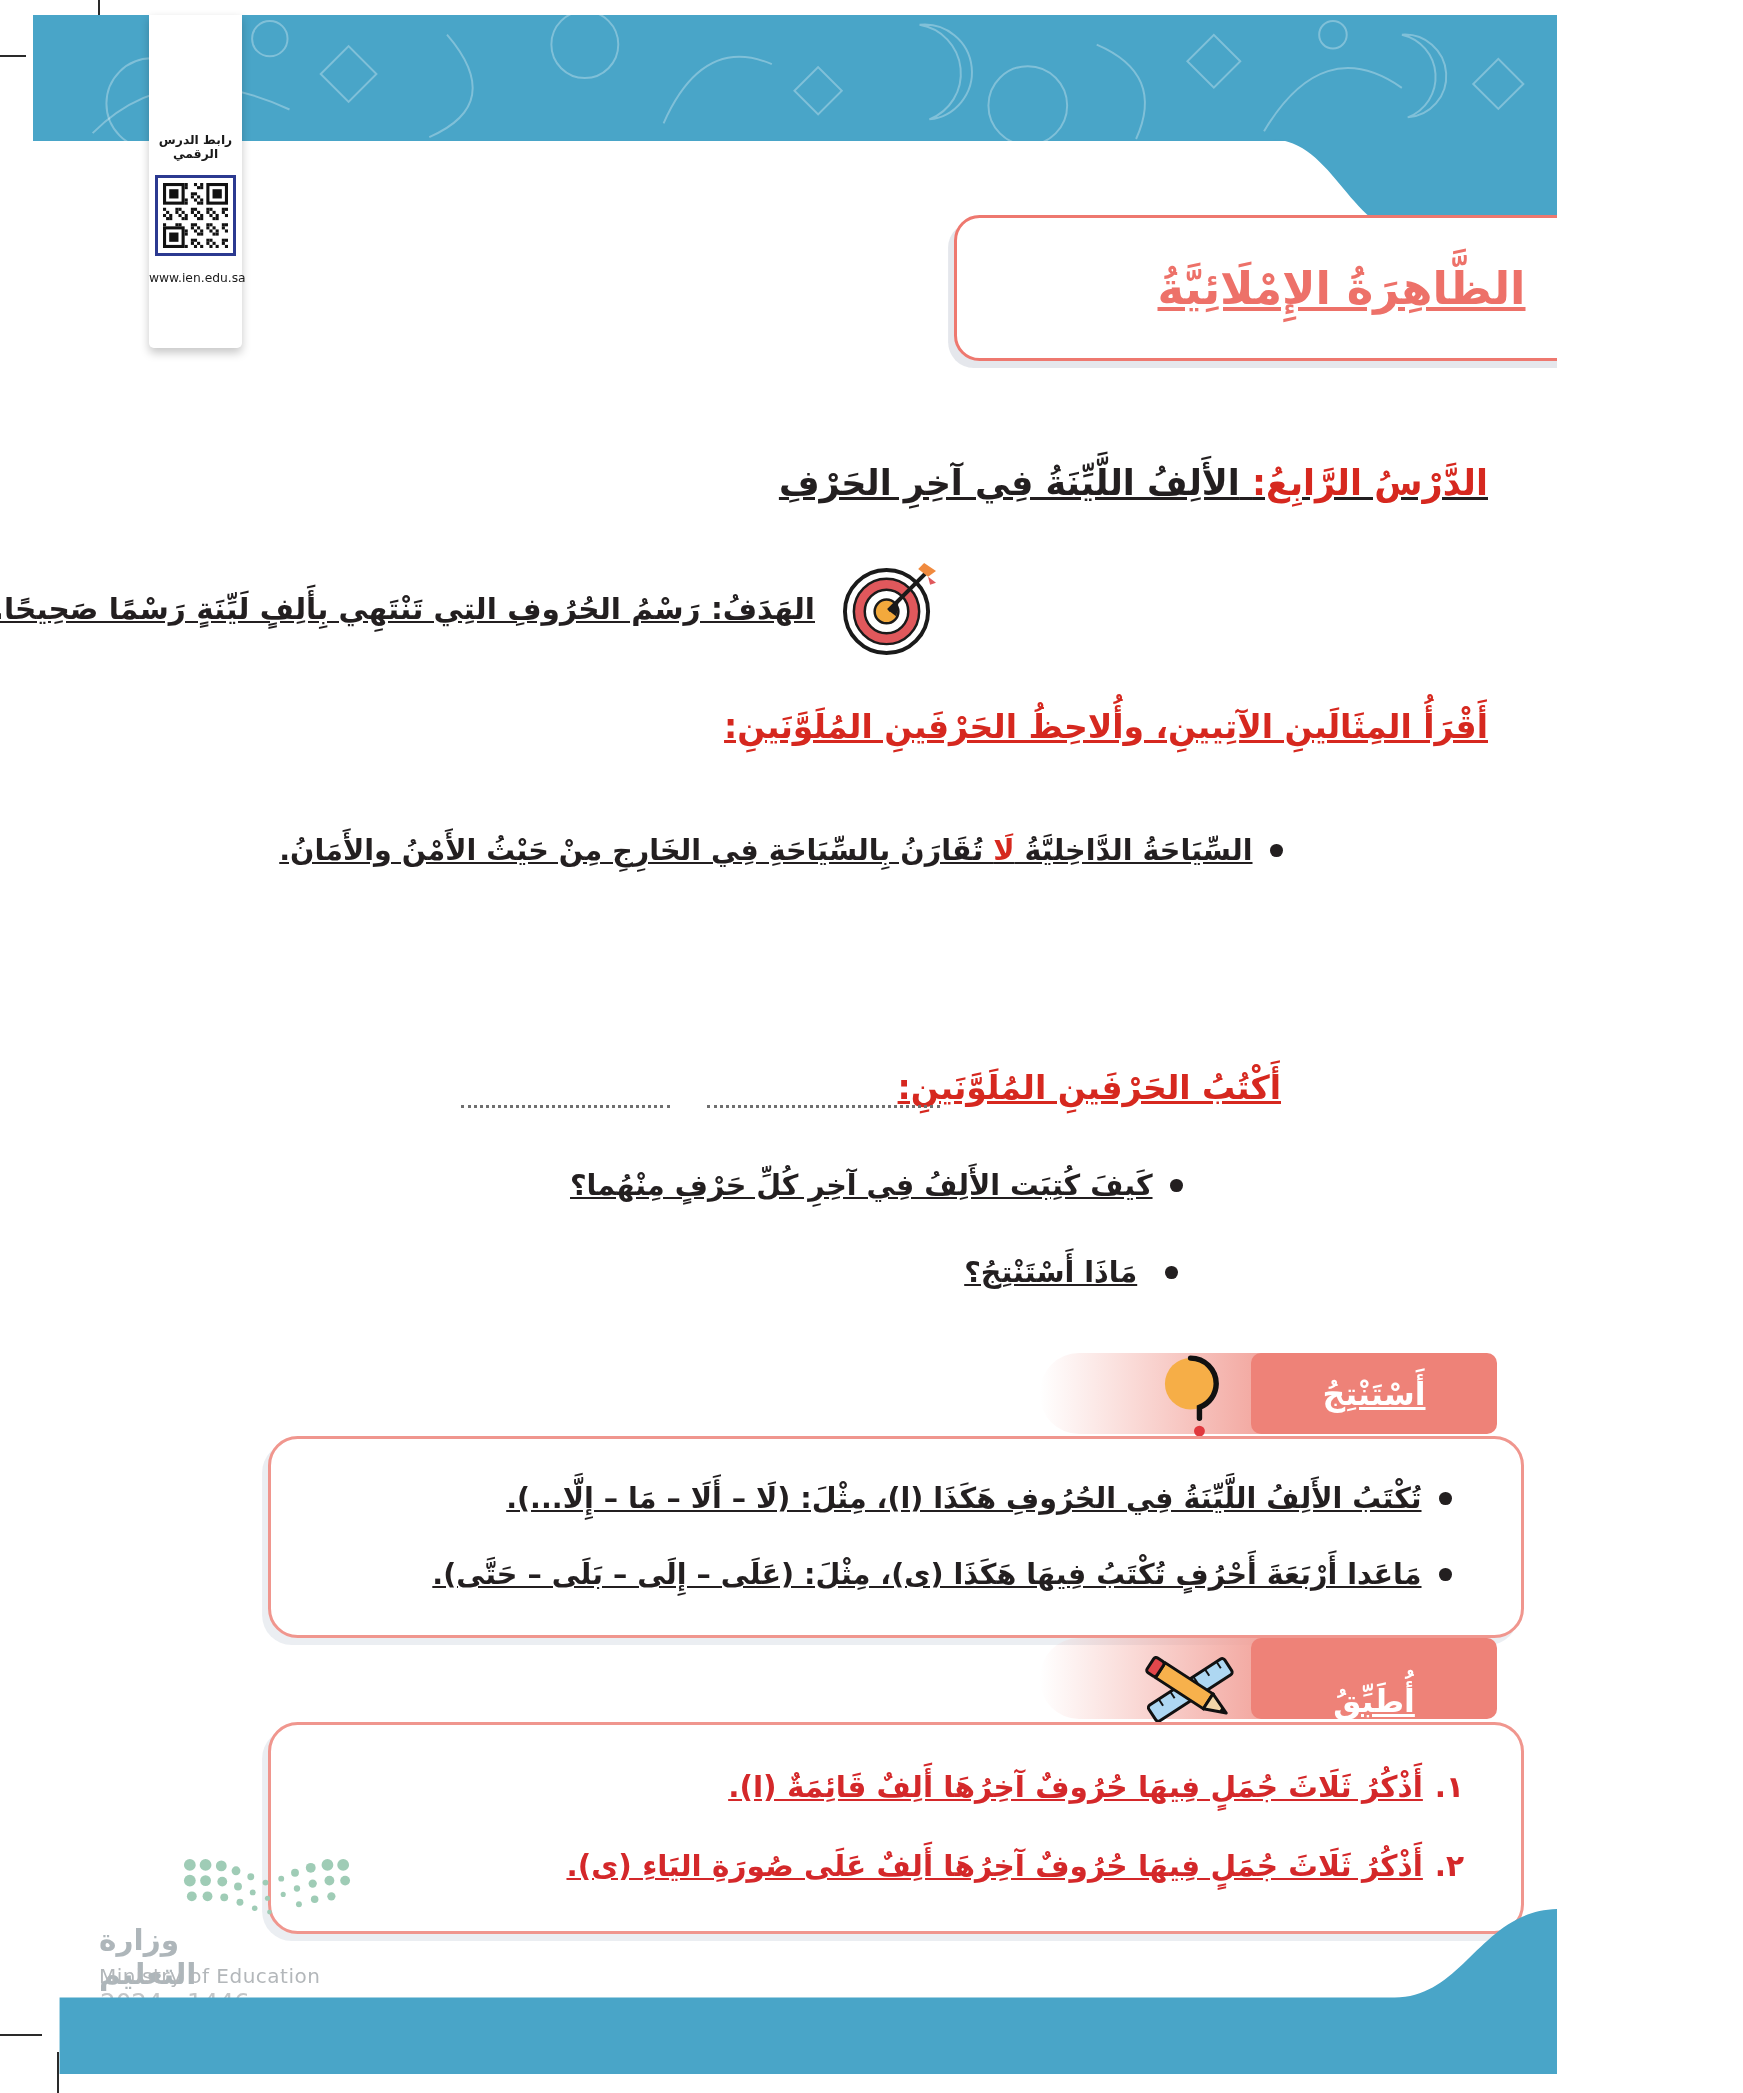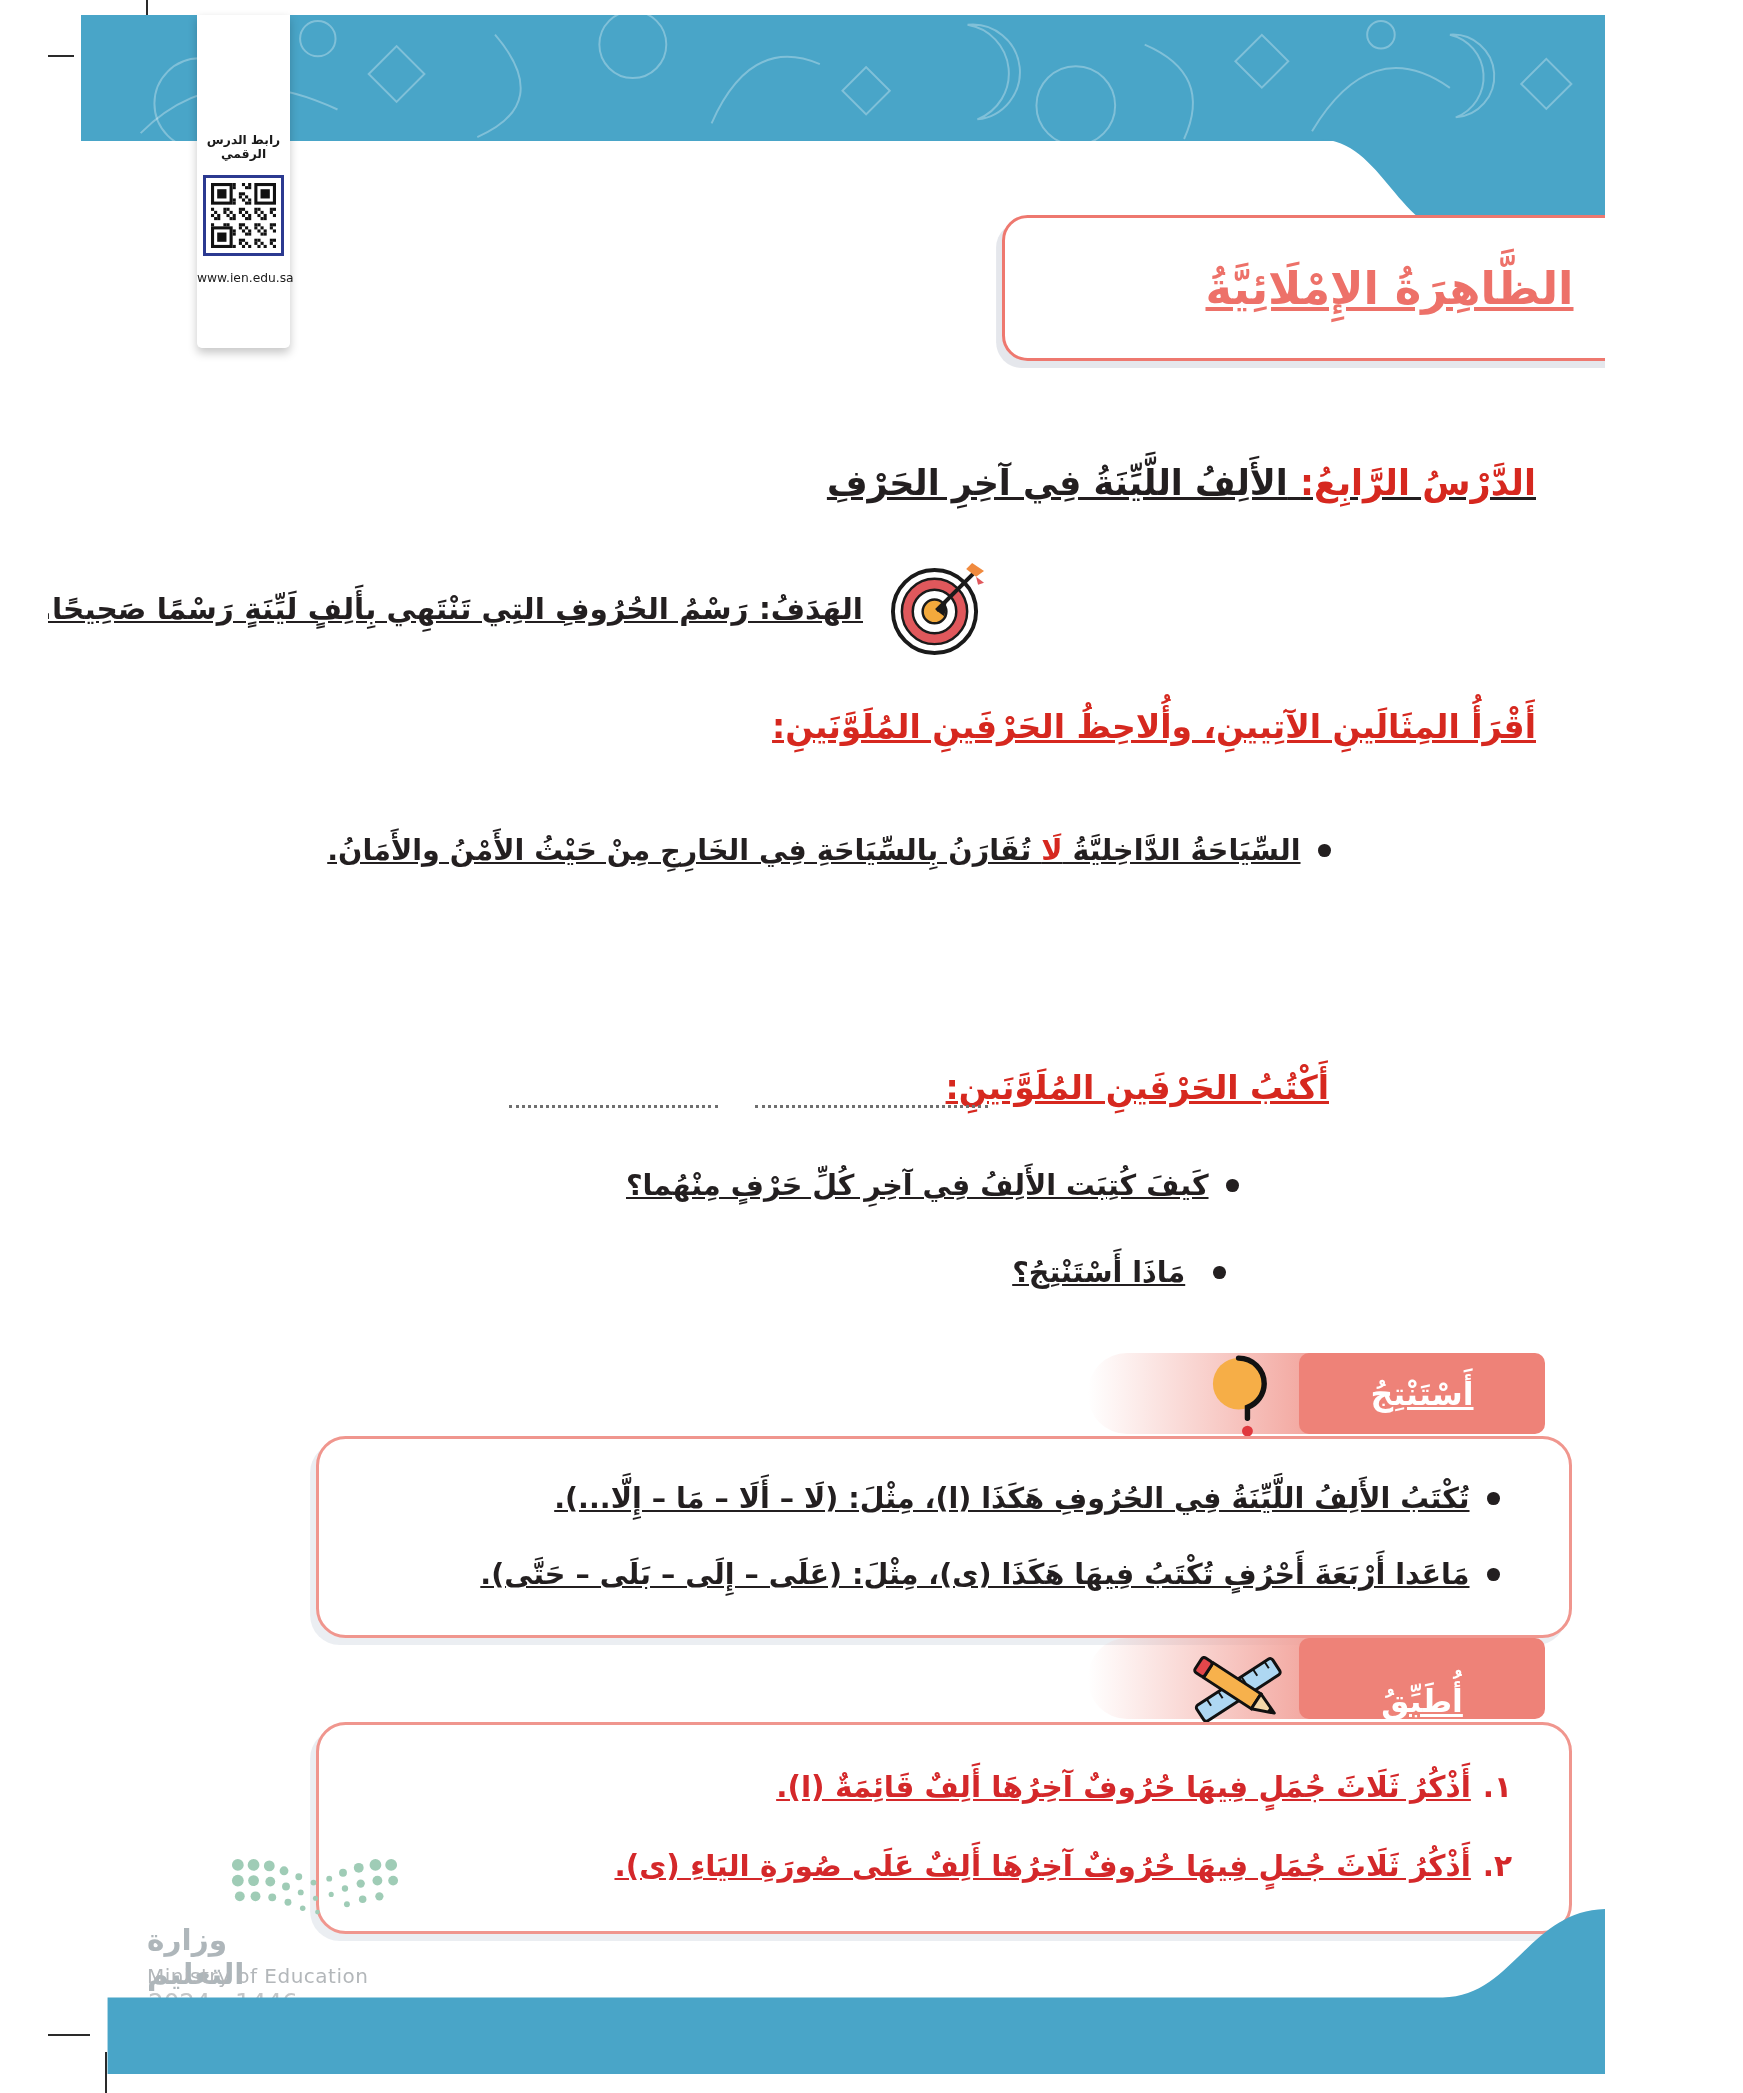--- a/index.html
+++ b/index.html
@@ -1,17 +1,17 @@
 <!DOCTYPE html>
 <html lang="ar"><head>
 <meta charset="utf-8">
 <style>
   html,body{margin:0;padding:0;background:#fff;}
   .page{position:relative;width:1557px;height:2093px;background:#ffffff;overflow:hidden;
-        font-family:"DejaVu Sans","Liberation Sans",sans-serif;font-weight:700;color:#231f20;margin-left:48px;}
+        font-family:"DejaVu Sans","Liberation Sans",sans-serif;font-weight:700;color:#231f20;}
   .abs{position:absolute;}
   
   .mark{position:absolute;background:#2a2a2a;}
   
   .banner{position:absolute;left:32.5px;top:14.8px;width:1711px;height:126px;background:#49a5c8;}
   .banner-ext{position:absolute;left:1271px;top:139px;width:473px;height:98px;}
   
   .qr-card{position:absolute;left:149px;top:14.8px;width:93px;height:333px;background:#fff;
            border-radius:0 0 4.9px 4.9px;box-shadow:0 4.9px 9.9px rgba(0,0,0,.22);text-align:center;direction:rtl;}
   .qr-label{margin-top:118px;font-size:12.3px;color:#1a1a1a;}
@@ -236,21 +236,21 @@
     <span class="rtl">
       <span>السِّيَاحَةُ الدَّاخِليَّةُ </span><span class="hl">لَا</span><span> تُقَارَنُ بِالسِّيَاحَةِ فِي الخَارِجِ مِنْ حَيْثُ الأَمْنُ والأَمَانُ.</span>
     </span>
   </div>
 
 
   <div class="sec-heading rtl nowrap" style="right:276px;top:1062px;">أَكْتُبُ الحَرْفَينِ المُلَوَّنَينِ:</div>
   <div class="dotted" style="left:707px;top:1105px;width:233px;"></div>
   <div class="dotted" style="left:461px;top:1105px;width:209px;"></div>
 
-  <div class="bullet nowrap" style="right:366px;top:1160px;text-align:right;">
+  <div class="bullet nowrap" style="right:374px;top:1160px;text-align:right;">
     <span class="dot"></span>
     <span class="rtl">كَيفَ كُتِبَت الأَلِفُ فِي آخِرِ كُلِّ حَرْفٍ مِنْهُما؟</span>
   </div>
   <div class="bullet nowrap" style="right:379px;top:1247px;gap:28px;">
     <span class="dot"></span>
     <span class="rtl">مَاذَا أَسْتَنْتِجُ؟</span>
   </div>
 
   <div class="badge-grad" style="left:1040px;top:1353px;"></div>
   <svg class="abs" style="left:1160px;top:1355px;" width="71" height="91" viewBox="0 0 72 92">

